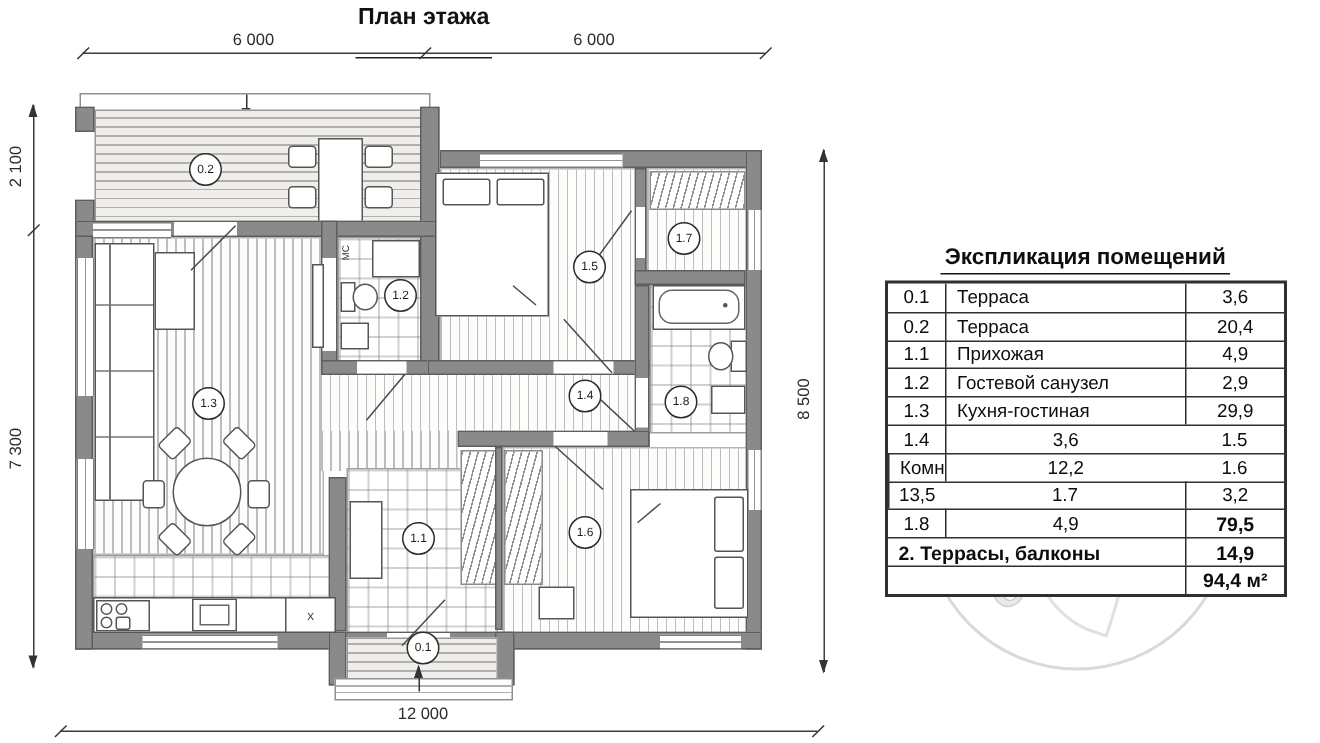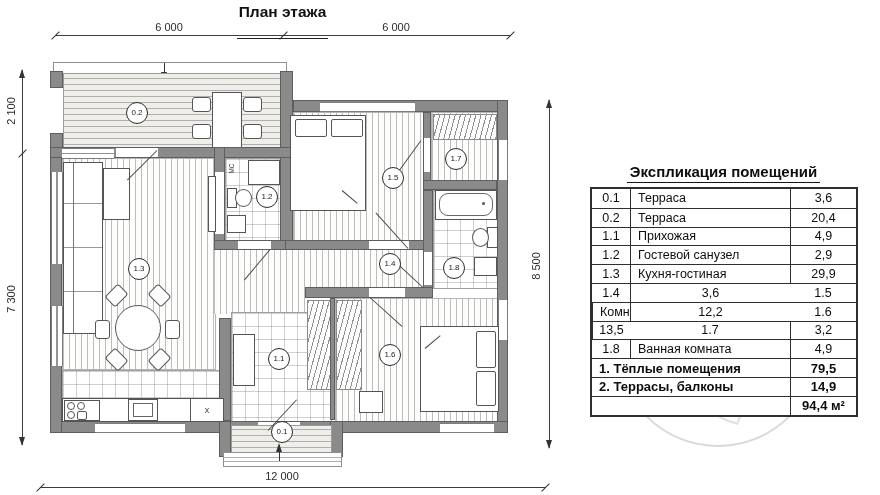--- a/index.html
+++ b/index.html
@@ -249,23 +249,21 @@
       <div class="tc bt">1.4</div>
       <div class="tc bl bt">3,6</div>
       <div class="tc bt">1.5</div>
       <div class="tc name bl bt">Комната 1</div>
       <div class="tc bl bt">12,2</div>
       <div class="tc bt">1.6</div>
       <div class="tc bl bt">13,5</div>
       <div class="tc bt">1.7</div>
       <div class="tc bl bt">3,2</div>
       <div class="tc bt">1.8</div>
-      <div class="tc name bl bt">Ванная комната</div>
       <div class="tc bl bt">4,9</div>
-      <div class="tc name bold bt span2">1. Тёплые помещения</div>
       <div class="tc bold bl bt">79,5</div>
       <div class="tc name bold bt span2">2. Террасы, балконы</div>
       <div class="tc bold bl bt">14,9</div>
       <div class="tc bt span2"></div>
       <div class="tc bold bl bt">94,4 м²</div>
     </div>
 
 </div>
 
 </body></html>

